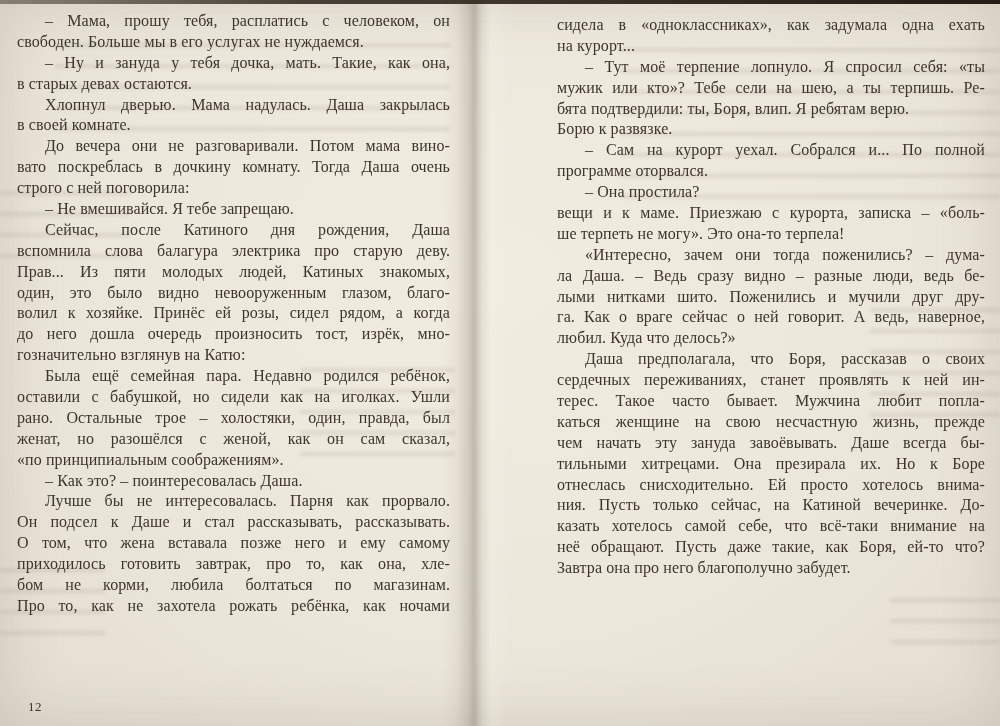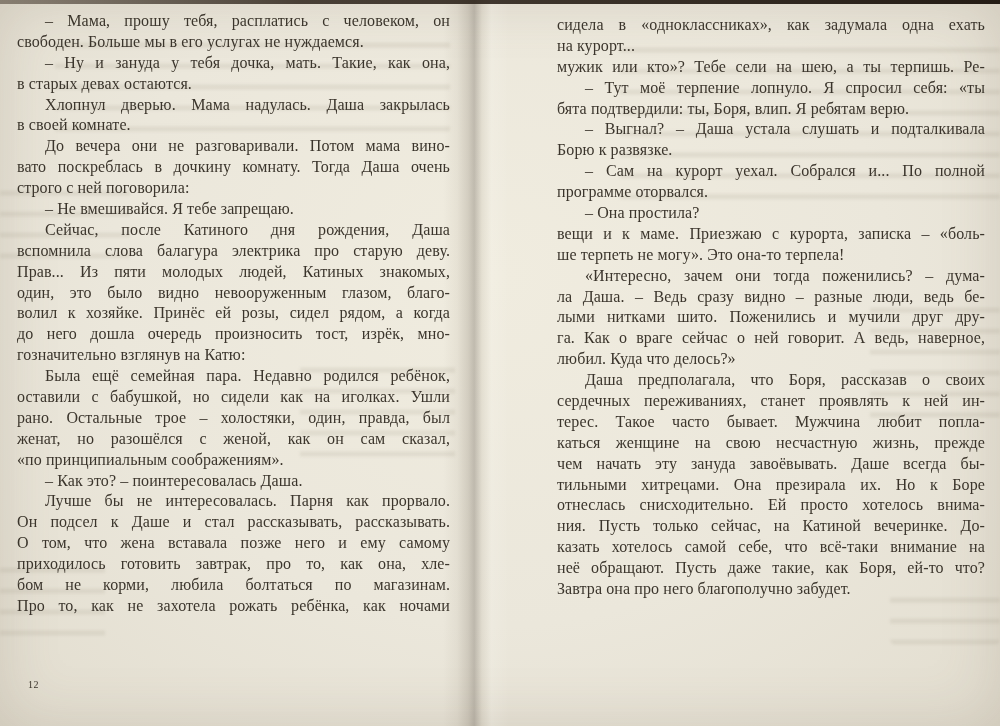--- a/index.html
+++ b/index.html
@@ -36,21 +36,21 @@
   .page.left  .page-text{margin:11px 20px 0 17px;width:433px;}
   .page.right .page-text{margin:15px 33px 0 87px;width:428px;}
   .line{
     height:20.9px;line-height:20.9px;overflow:hidden;
     text-align:justify;text-align-last:justify;
     letter-spacing:.1px;
   }
   .line.pend{text-align:left;text-align-last:left;}
   .line.indent{text-indent:28px;}
   .pagenum{
-    position:absolute;font-size:10px;color:var(--ink,#3b352c);letter-spacing:.5px;
+    position:absolute;font-size:13px;color:var(--ink,#3b352c);letter-spacing:.5px;margin-top:20px;
   }
   .pagenum.pl{left:28px;top:679px;}
   .pagenum.pr{left:956px;top:726px;}
   
   .bleed{
     position:absolute;pointer-events:none;filter:blur(1.4px);opacity:.55;
     background:repeating-linear-gradient(180deg,
       rgba(148,140,120,0) 0px, rgba(148,140,120,0) 12px,
       rgba(148,140,120,.28) 13.5px, rgba(148,140,120,.28) 17px,
       rgba(148,140,120,0) 18.5px, rgba(148,140,120,0) 20.9px);
@@ -107,24 +107,23 @@
         <div class="line">приходилось готовить завтрак, про то, как она, хле-</div>
         <div class="line">бом не корми, любила болтаться по магазинам.</div>
         <div class="line">Про то, как не захотела рожать ребёнка, как ночами</div>
       </div>
   </div>
 
   <div class="page right">
     <div class="page-text">
         <div class="line">сидела в «одноклассниках», как задумала одна ехать</div>
         <div class="line pend">на курорт...</div>
+        <div class="line indent">– Тут моё терпение лопнуло. Я спросил себя: «ты</div>
         <div class="line">мужик или кто»? Тебе сели на шею, а ты терпишь. Ре-</div>
-        <div class="line indent">– Тут моё терпение лопнуло. Я спросил себя: «ты</div>
         <div class="line pend">бята подтвердили: ты, Боря, влип. Я ребятам верю.</div>
-        <div class="line indent">– Выгнал? – Даша устала слушать и подталкивала</div>
         <div class="line pend">Борю к развязке.</div>
         <div class="line indent">– Сам на курорт уехал. Собрался и... По полной</div>
         <div class="line pend">программе оторвался.</div>
         <div class="line indent pend">– Она простила?</div>
         <div class="line">вещи и к маме. Приезжаю с курорта, записка – «боль-</div>
         <div class="line pend">ше терпеть не могу». Это она-то терпела!</div>
         <div class="line indent">«Интересно, зачем они тогда поженились? – дума-</div>
         <div class="line">ла Даша. – Ведь сразу видно – разные люди, ведь бе-</div>
         <div class="line">лыми нитками шито. Поженились и мучили друг дру-</div>
         <div class="line">га. Как о враге сейчас о ней говорит. А ведь, наверное,</div>

